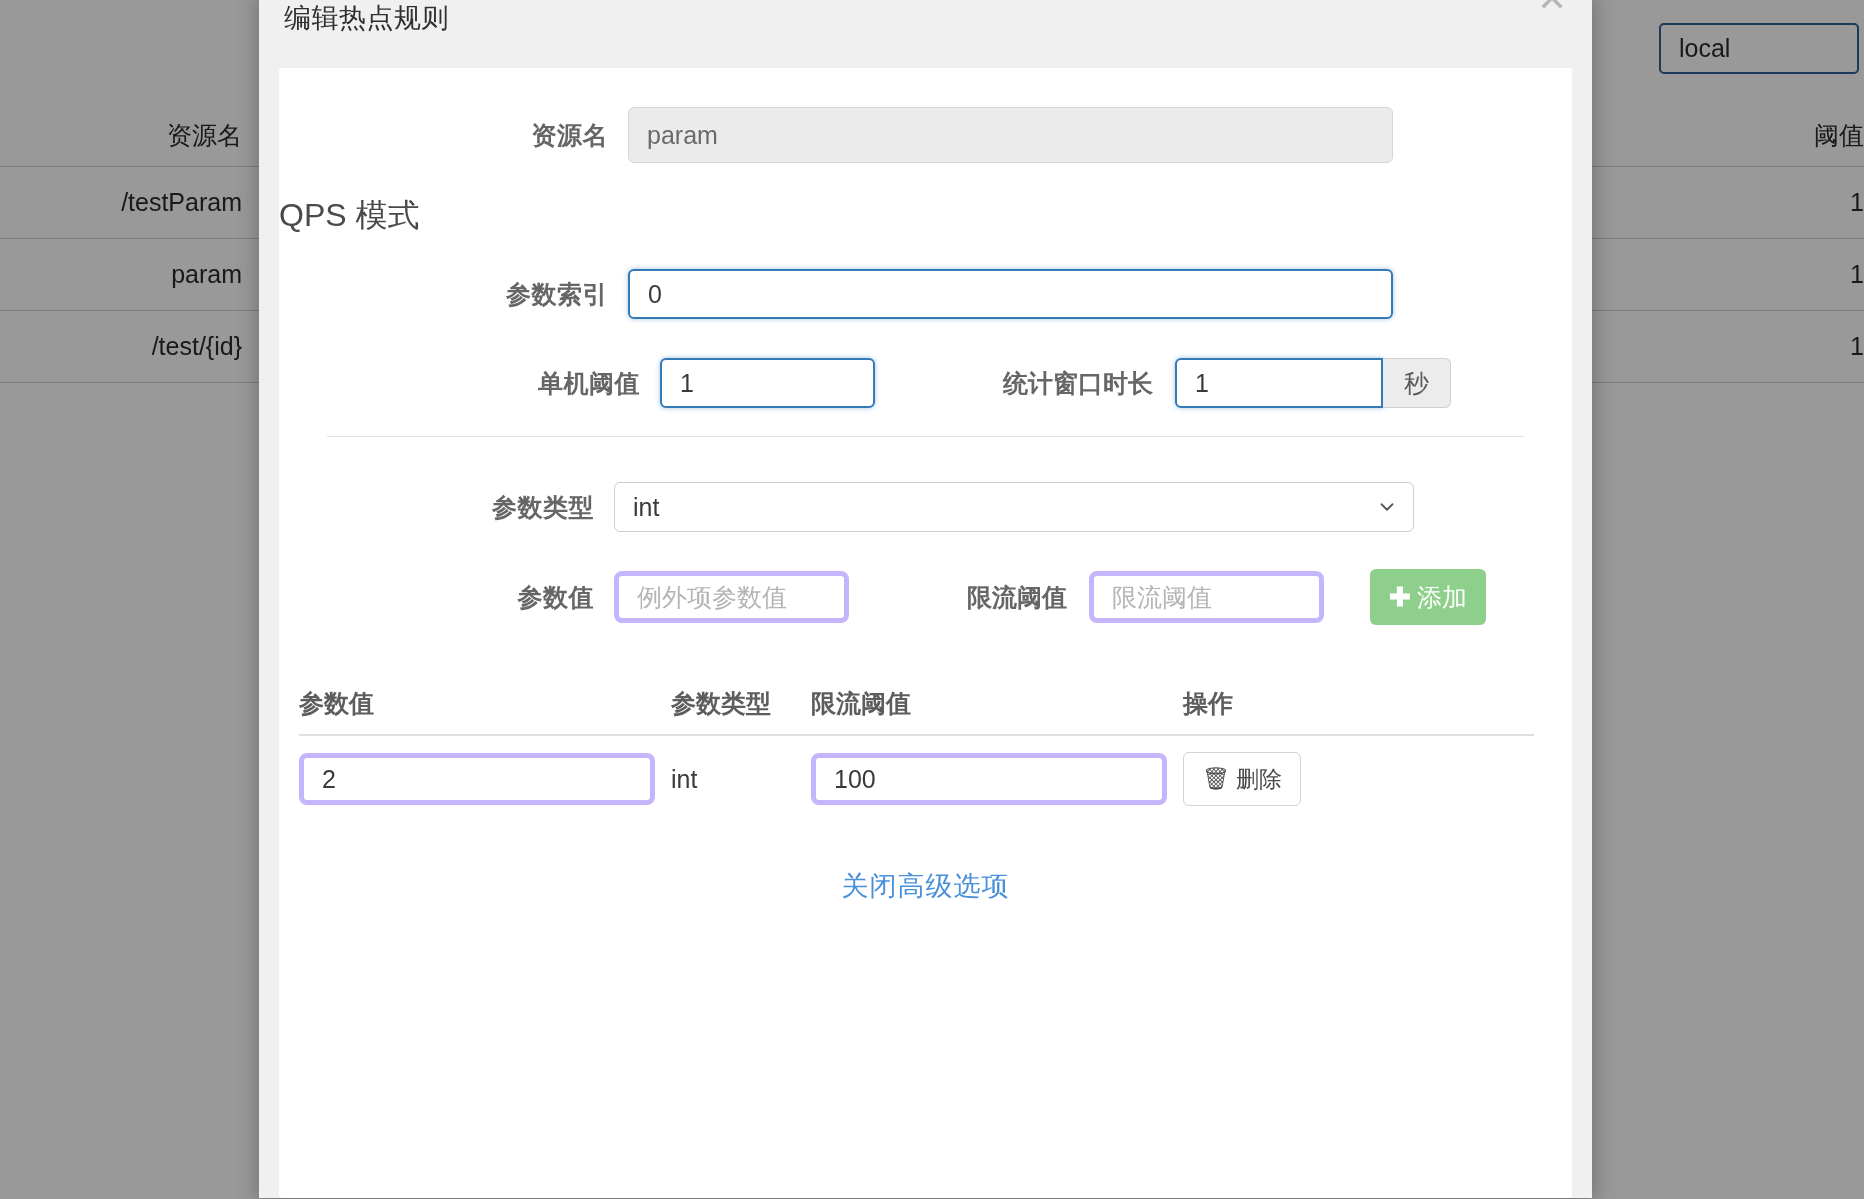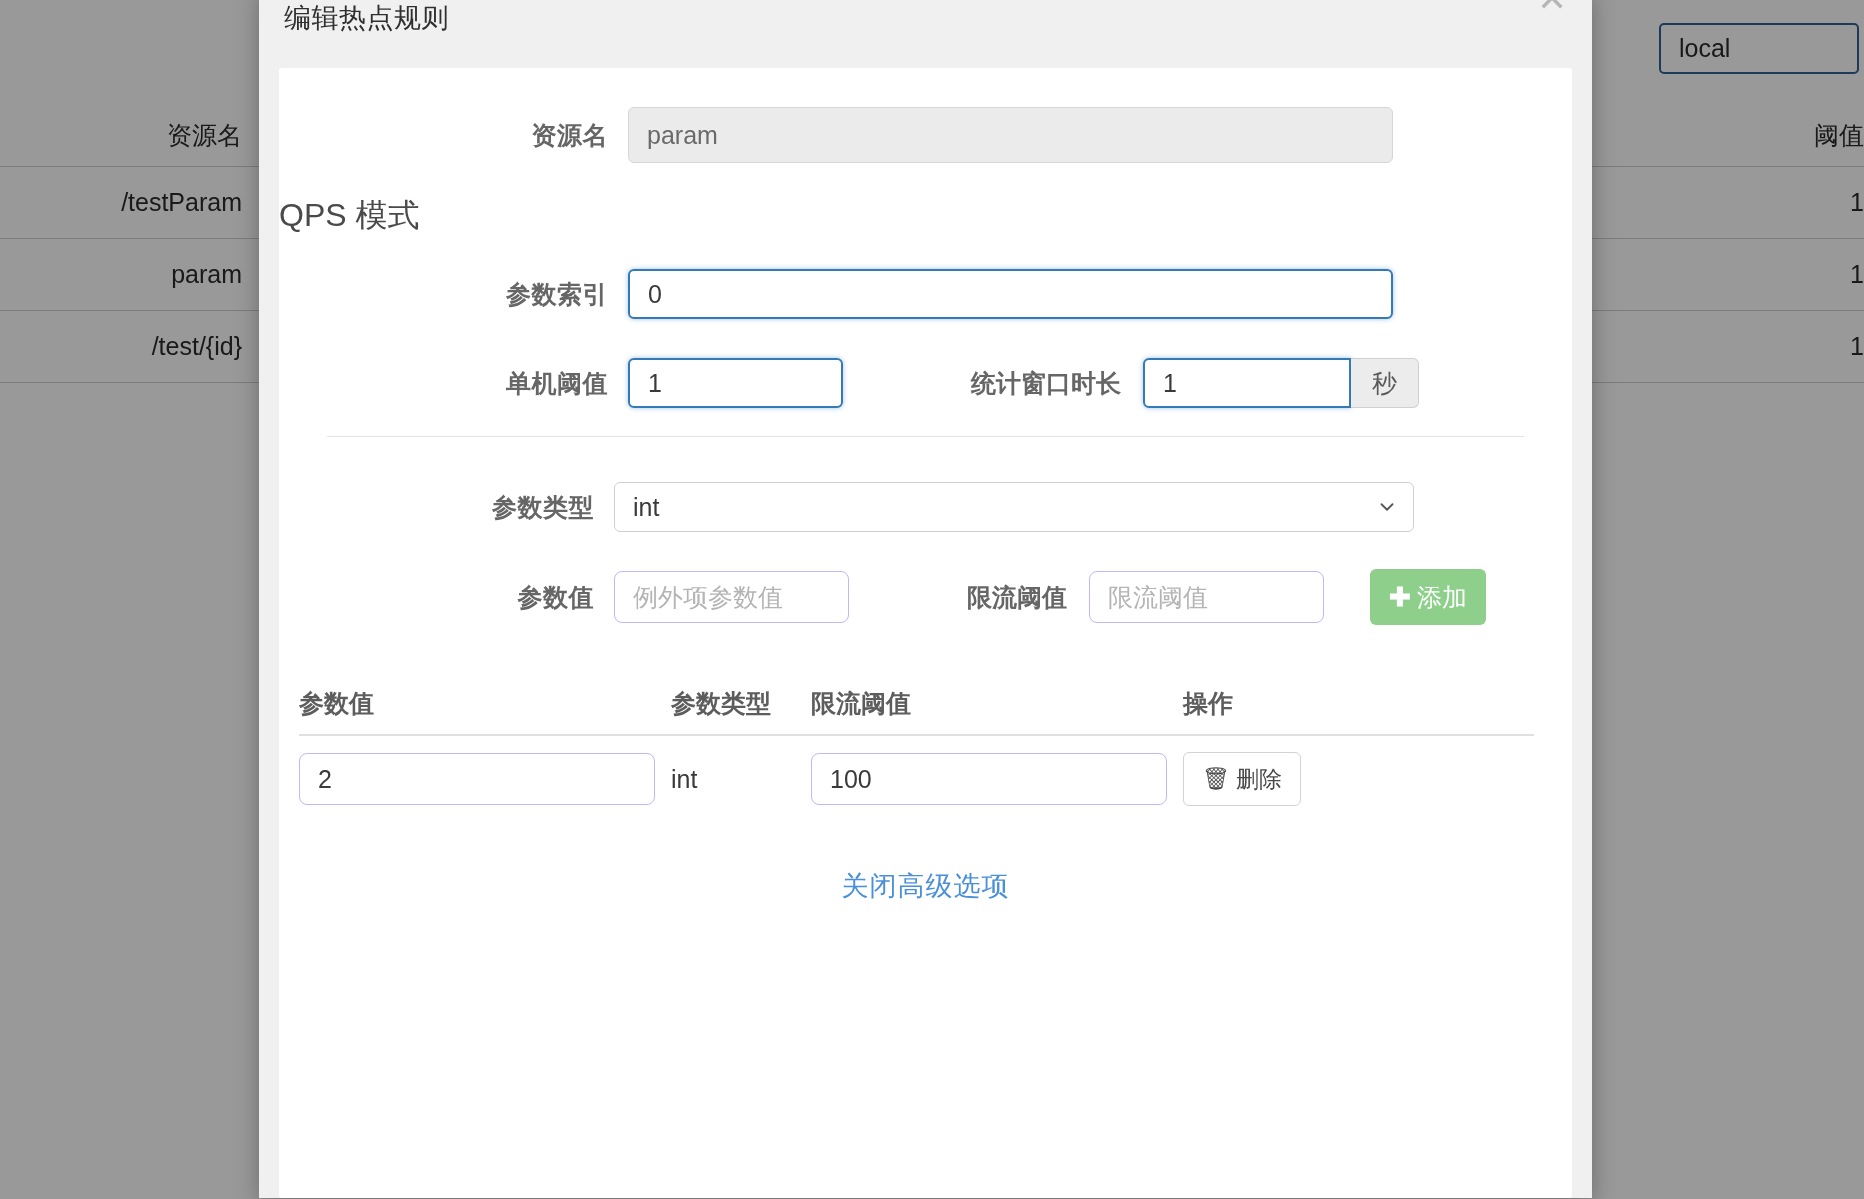--- a/index.html
+++ b/index.html
@@ -174,21 +174,21 @@
     box-sizing: border-box;
   }
 
   .inp {
     box-sizing: border-box;
     font-size: 25px;
     color: #3a3a3a;
     padding: 0 18px;
     border-radius: 6px;
     background: #ffffff;
-    border: 1px solid #c4b5fd;
+    border: 5px solid #c4b5fd;
     outline: none;
     font-family: "Liberation Sans", sans-serif;
   }
   .inp::placeholder { color: #b4b4b4; }
 
   .inp-focus {
     border: 2px solid #337ab7;
     box-shadow: 0 0 5px rgba(51,122,183,0.45);
   }
 
@@ -204,21 +204,21 @@
 
   
   .row-mode { height: 64px; }
   .mode-text { font-size: 32px; color: #4a4a4a; }
 
   
   .row-idx { height: 92px; }
   .inp-idx { width: 765px; height: 50px; }
 
   
-  .row-thr { height: 86px; }
+  .row-thr { height: 86px; padding-left: 32px; }
   .inp-single { width: 215px; height: 50px; }
   .label-win {
     width: 300px;
     text-align: right;
     padding-right: 22px;
     box-sizing: border-box;
     font-size: 25px;
     font-weight: bold;
     color: #666666;
     white-space: nowrap;

